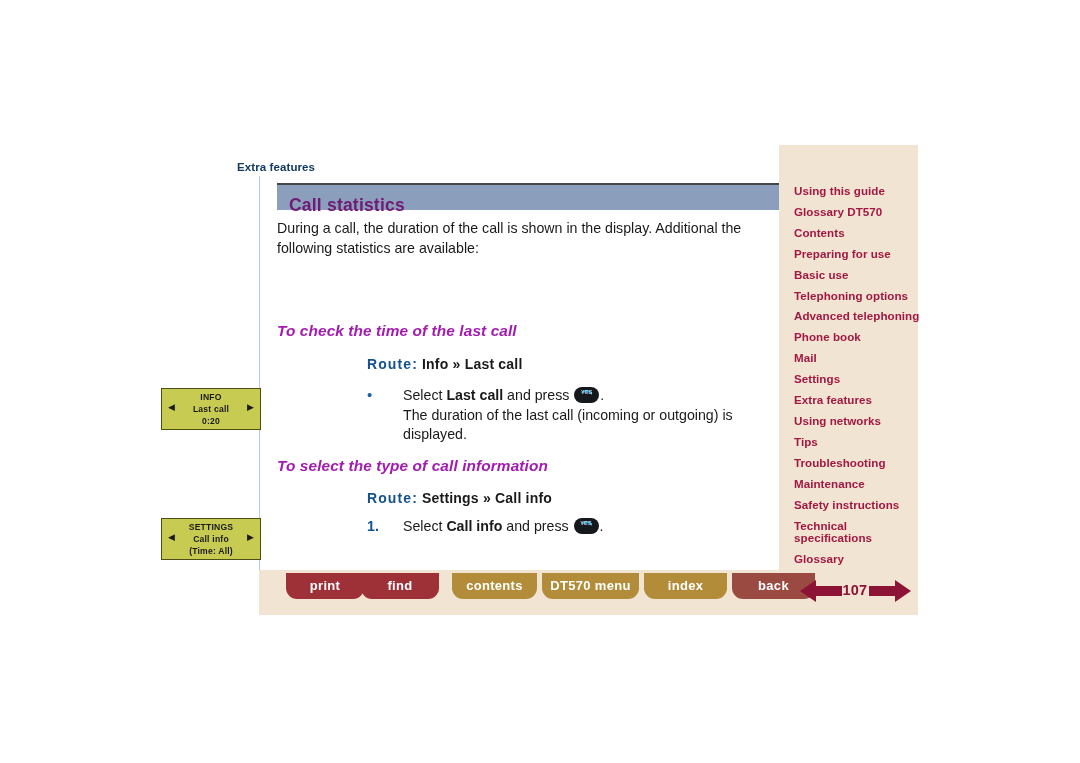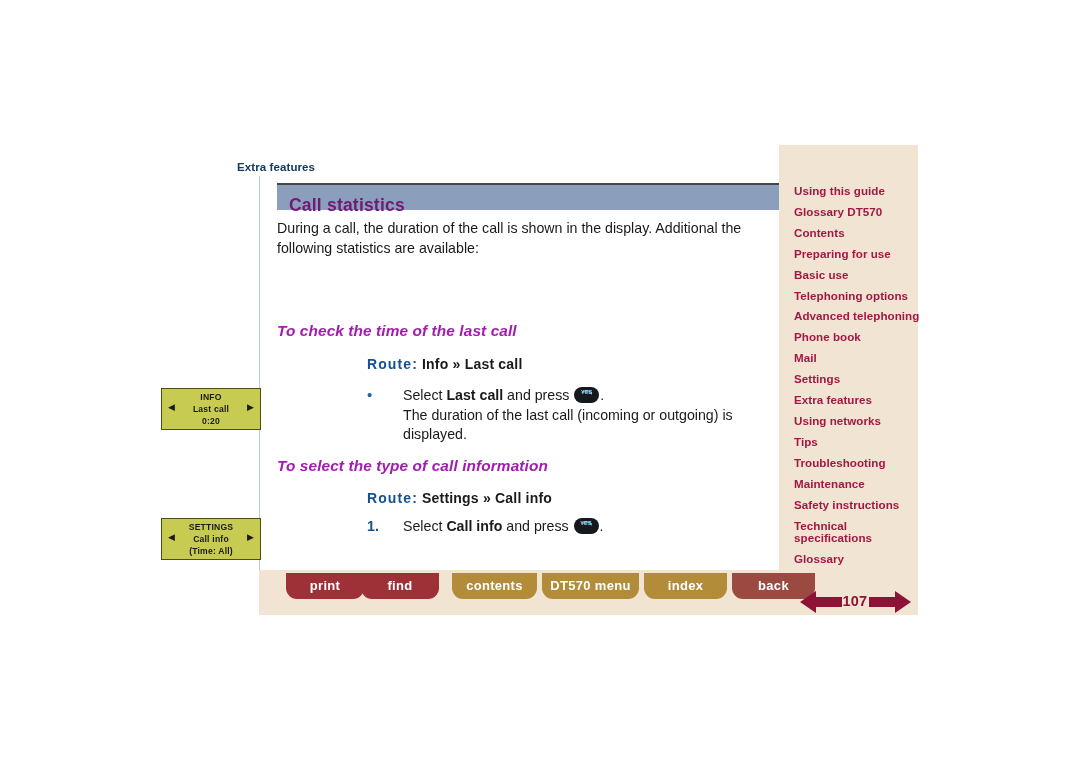--- a/index.html
+++ b/index.html
@@ -288,21 +288,20 @@
   .fbtn.b-dtmenu   { left: 283px; width: 97px; }
   .fbtn.b-index    { left: 385px; width: 83px; }
   .fbtn.b-back     { left: 473px; width: 83px; }
 
   .pagenav {
     position: absolute;
     left: 541px;
     top: 4px;
     width: 110px;
     height: 34px;
-    margin-top: 11px;
   }
   .arrowgfx { position: absolute; top: 5px; }
   .arrowgfx svg { display: block; }
   .arrow-left  { left: 0px; }
   .arrow-right { left: 69px; }
   .pagenum {
     position: absolute;
     left: 0;
     right: 0;
     top: 8px;

